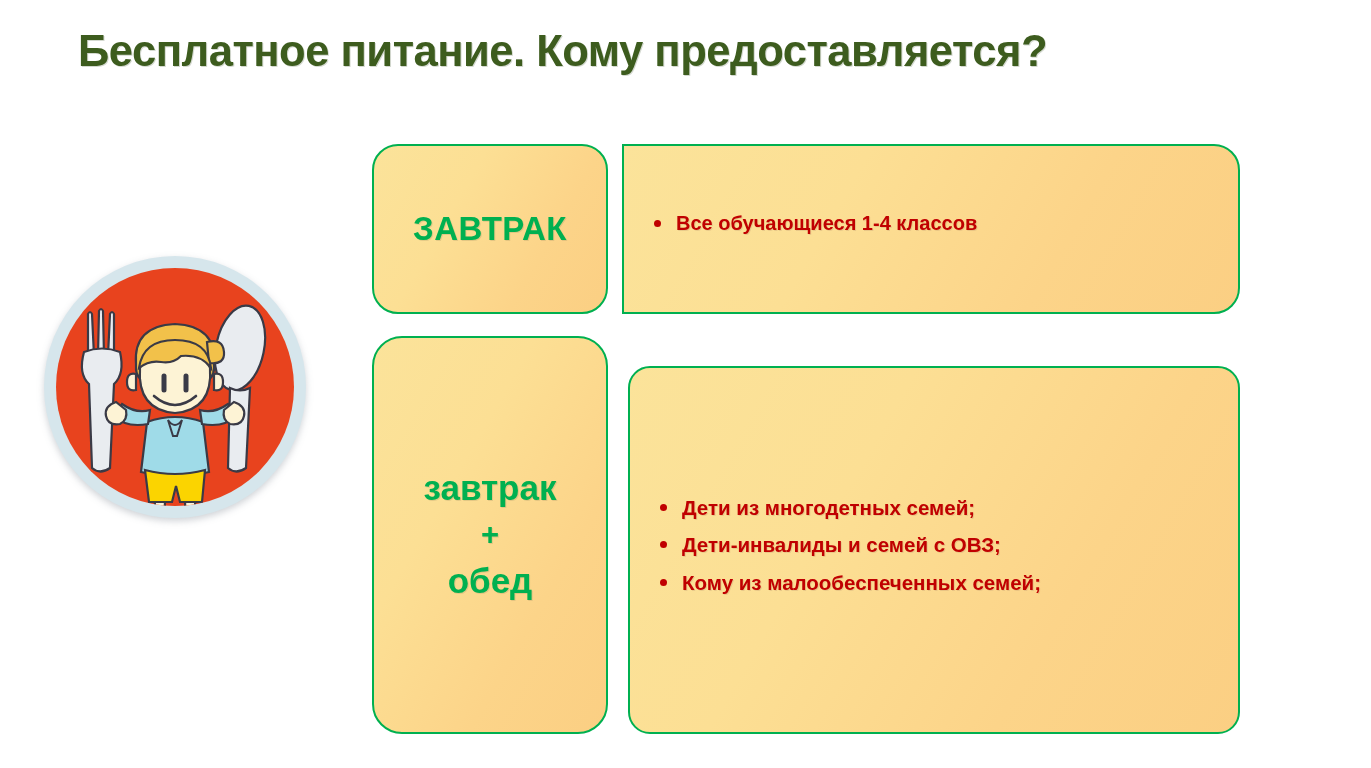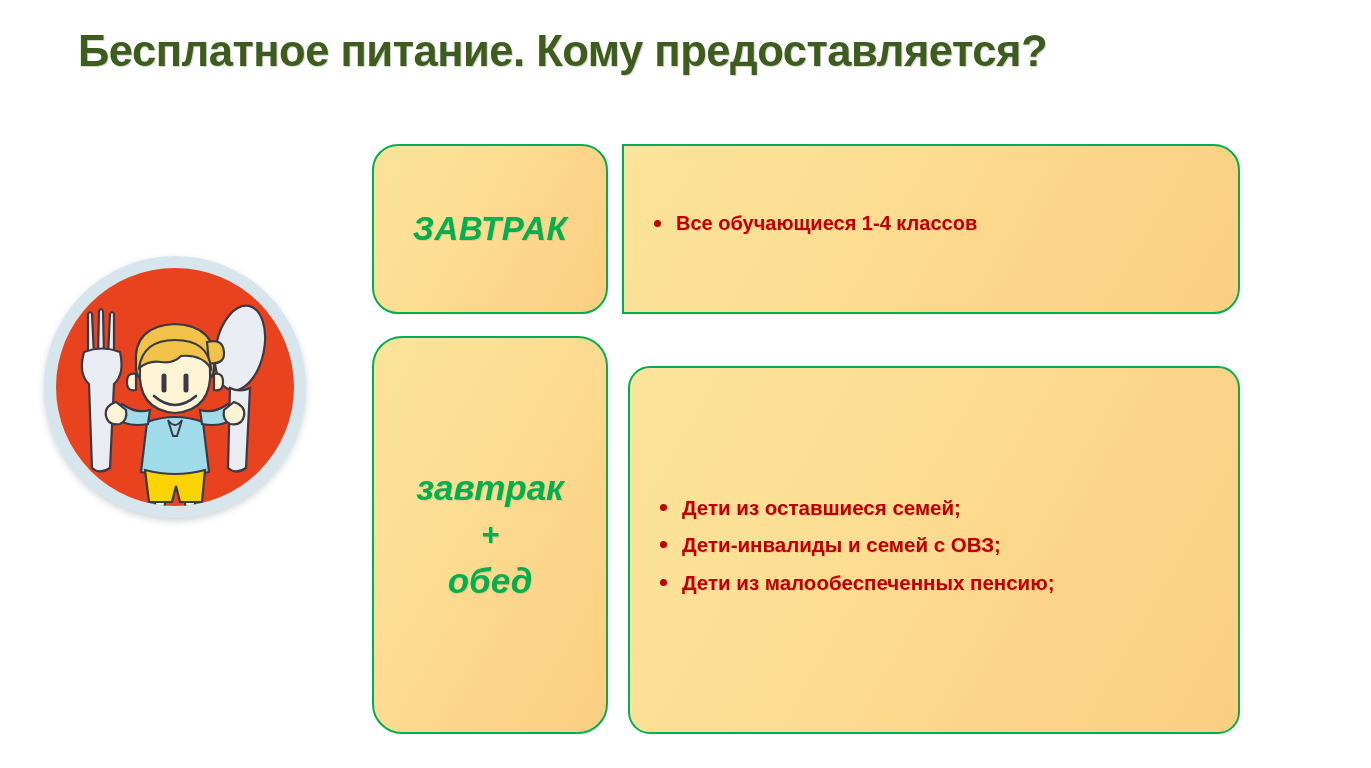--- a/index.html
+++ b/index.html
@@ -67,21 +67,20 @@
     position: absolute;
     border: 2px solid #00b050;
     box-sizing: border-box;
     background: linear-gradient(120deg, #fbe39a 0%, #fcdf94 35%, #fcd489 70%, #fbcf83 100%);
   }
   .label-box {
     border-radius: 26px;
     display: flex;
     align-items: center;
     justify-content: center;
-    font-style: italic;
   }
   .content-box {
     border-radius: 24px;
     display: flex;
     align-items: center;
   }
 
   #box-breakfast-label { left: 372px; top: 144px; width: 236px; height: 170px; }
   #box-breakfast-content { left: 622px; top: 144px; width: 618px; height: 170px; border-radius: 0 26px 26px 0; border-left-width: 2px; }
   #box-lunch-label { left: 372px; top: 336px; width: 236px; height: 398px; border-radius: 30px; }
@@ -210,17 +209,17 @@
 <div class="box label-box" id="box-lunch-label">
   <div class="label-text" id="lunch-label-text">
     <span class="word">завтрак</span>
     <span class="plus">+</span>
     <span class="word">обед</span>
   </div>
 </div>
 
 <div class="box content-box" id="box-lunch-content">
   <ul class="bullets" id="lunch-bullets">
-    <li>Дети из оставшиеся семей;</li>
+    <li>Дети из многодетных семей;</li>
     <li>Дети-инвалиды и семей с ОВЗ;</li>
-    <li>Дети из малообеспеченных пенсию;</li>
+    <li>Кому из малообеспеченных семей;</li>
   </ul>
 </div>
 
 </body></html>

